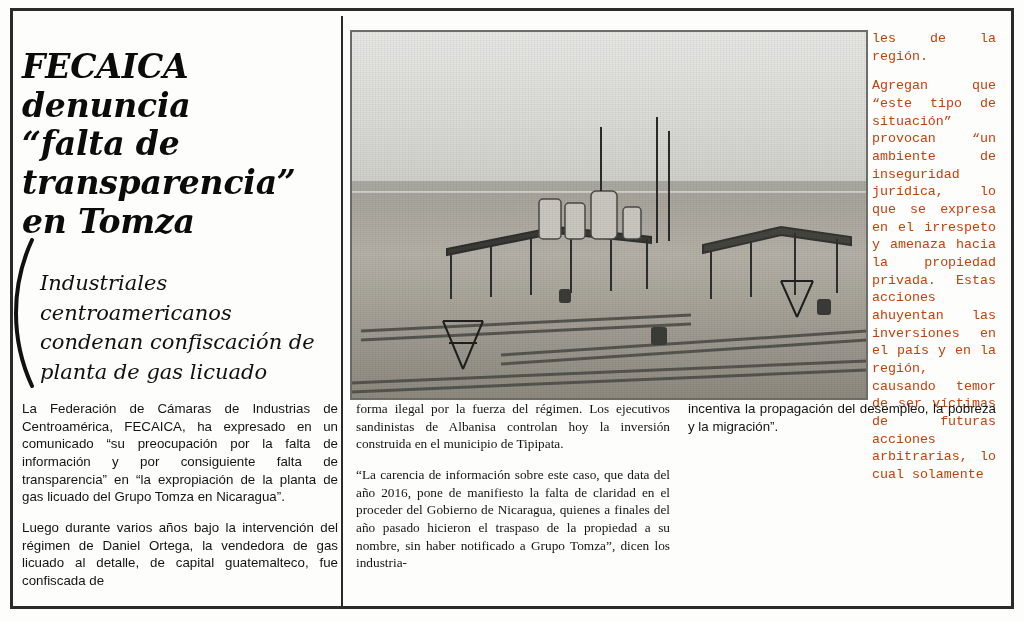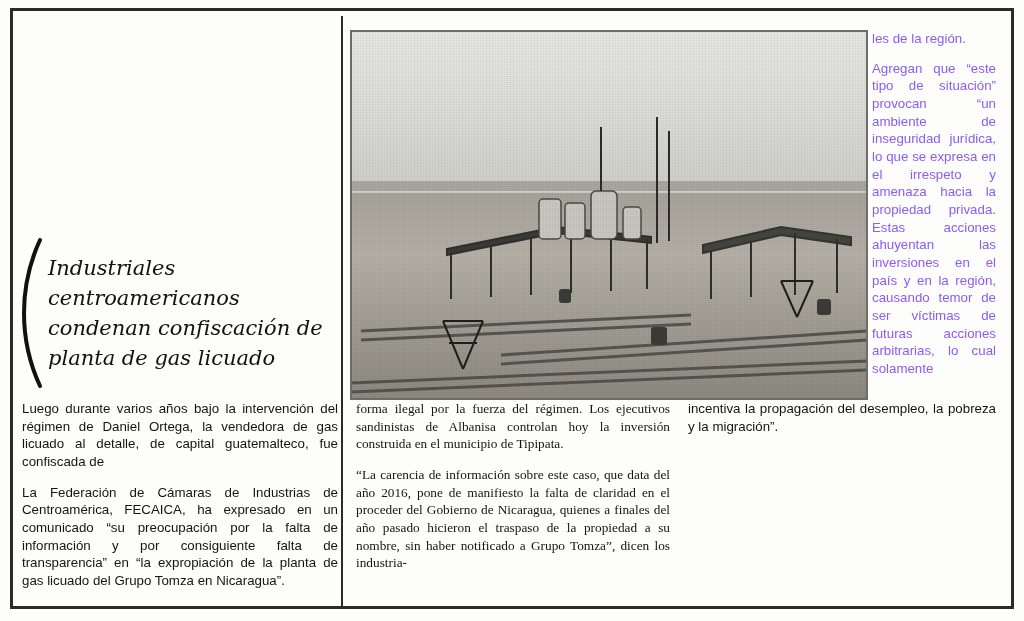--- a/index.html
+++ b/index.html
@@ -39,25 +39,25 @@
     font-style: italic;
     font-size: 33px;
     line-height: 1.17;
     letter-spacing: -0.2px;
     color: #0b0b0b;
   }
 
   
   .deck-wrap {
     position: absolute;
-    left: 22px;
+    left: 14px;
     top: 238px;
     width: 318px;
     display: flex;
-    align-items: center;
+    align-items: flex-end;
   }
   .deck-bracket {
     width: 26px;
     flex: 0 0 26px;
     position: relative;
   }
   .deck-bracket svg { display: block; }
   .deck {
     font-family: "DejaVu Serif", serif;
     font-style: italic;
@@ -82,25 +82,25 @@
   #col1 { left: 22px;  top: 400px; width: 316px; }
   #col2 { left: 356px; top: 400px; width: 314px; font-family: Liberation Serif, serif; }
   #col3 { left: 688px; top: 400px; width: 308px; }
 
   
   #rail {
     position: absolute;
     left: 872px;
     top: 30px;
     width: 124px;
-    font-family: Liberation Sans, sans-serif;
+    font-family: Liberation Mono, monospace;
     font-size: 13.3px;
     line-height: 1.33;
     text-align: justify;
-    color: #8b5cf6;
+    color: #c2410c;
   }
   #rail p { margin: 0 0 12px 0; }
   #rail p:last-child { margin-bottom: 12px; }
 
   
   .photo {
     position: absolute;
     left: 350px;
     top: 30px;
     width: 516px;
@@ -134,20 +134,27 @@
 <body>
 
 <div id="page">
 
   <div class="rule top"></div>
   <div class="rule bottom"></div>
   <div class="rule left"></div>
   <div class="rule right"></div>
   <div class="rule col-div-1"></div>
 
+  <h1 class="headline">
+    <span>FECAICA</span><br>
+    <span>denuncia</span><br>
+    <span>“falta de</span><br>
+    <span>transparencia”</span><br>
+    <span>en Tomza</span>
+  </h1>
 
   <div class="deck-wrap">
     <div class="deck-bracket">
       <svg width="26" height="150" viewBox="0 0 26 150" aria-hidden="true">
         <path d="M18 2 C6 28, 2 52, 2 75 C2 98, 6 122, 18 148" fill="none" stroke="#111" stroke-width="4" stroke-linecap="round"></path>
       </svg>
     </div>
     <div class="deck">Industriales centroamericanos condenan confiscación de planta de gas licuado</div>
   </div>
 
@@ -210,22 +217,22 @@
         <rect x="466" y="268" width="14" height="16" rx="3"></rect>
         <rect x="208" y="258" width="12" height="14" rx="3"></rect>
       </g>
 
       <rect x="0.5" y="0.5" width="515" height="367" fill="none" stroke="#6e6e6a" stroke-width="1"></rect>
     </svg>
     <div class="grain"></div>
   </div>
 
   <div class="col" id="col1">
+    <p>La Federación de Cámaras de Industrias de Centroamérica, FECAICA, ha expresado en un comunicado “su preocupación por la falta de información y por consiguiente falta de transparencia” en “la expropiación de la planta de gas licuado del Grupo Tomza en Nicaragua”.</p>
     <p>Luego durante varios años bajo la intervención del régimen de Daniel Ortega, la vendedora de gas licuado al detalle, de capital guatemalteco, fue confiscada de</p>
-    <p>La Federación de Cámaras de Industrias de Centroamérica, FECAICA, ha expresado en un comunicado “su preocupación por la falta de información y por consiguiente falta de transparencia” en “la expropiación de la planta de gas licuado del Grupo Tomza en Nicaragua”.</p>
   </div>
 
   <div class="col" id="col2">
     <p>forma ilegal por la fuerza del régimen. Los ejecutivos sandinistas de Albanisa controlan hoy la inversión construida en el municipio de Tipipata.</p>
     <p>“La carencia de información sobre este caso, que data del año 2016, pone de manifiesto la falta de claridad en el proceder del Gobierno de Nicaragua, quienes a finales del año pasado hicieron el traspaso de la propiedad a su nombre, sin haber notificado a Grupo Tomza”, dicen los industria-</p>
   </div>
 
   <div id="rail" class="hyph">
     <p>les de la región.</p>
     <p>Agregan que “este tipo de situación” provocan “un ambiente de inseguridad jurídica, lo que se expresa en el irrespeto y amenaza hacia la propiedad privada. Estas acciones ahuyentan las inversiones en el país y en la región, causando temor de ser víctimas de futuras acciones arbitrarias, lo cual solamente</p>

